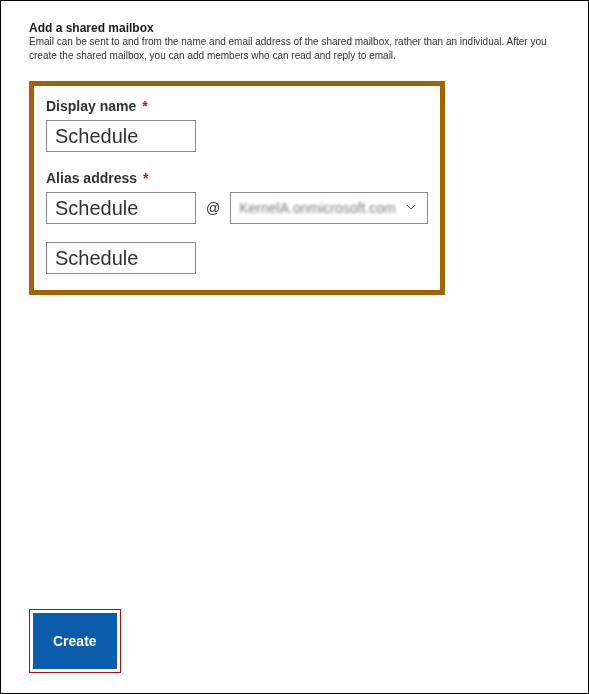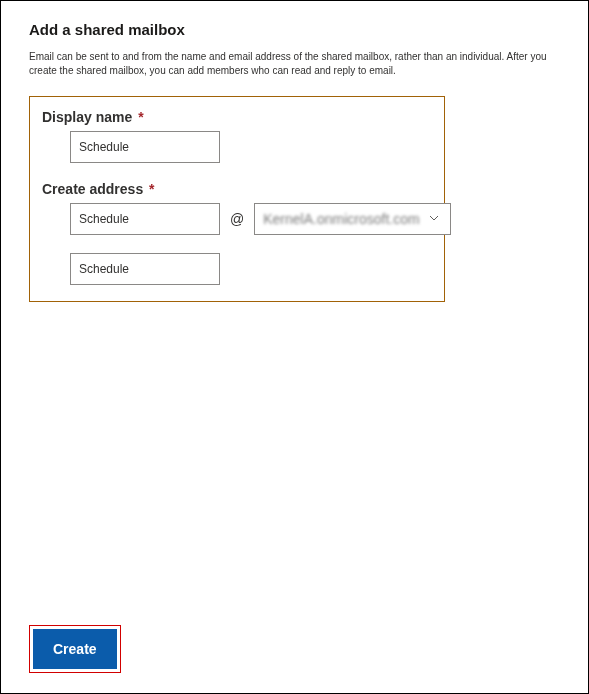--- a/index.html
+++ b/index.html
@@ -12,33 +12,32 @@
       font-size: 14px;
       color: #323130;
       background: #fff;
       width: 589px;
       height: 694px;
       border: 1px solid #000;
       padding: 20px 28px;
       position: relative;
     }
     .page-title {
-      font-size: 15px;
+      font-size: 12px;
       font-weight: 700;
       color: #1b1a19;
-      margin-bottom: 12px;
     }
     .description {
       font-size: 10px;
       color: #323130;
       line-height: 1.4;
       margin-bottom: 18px;
     }
     .form-section {
-      border: 1px solid #a16207;
+      border: 5px solid #a16207;
       padding: 12px 12px 16px 12px;
       width: 416px;
     }
     .field-group {
       margin-bottom: 18px;
     }
     .field-group:last-child {
       margin-bottom: 0;
     }
     .field-label {
@@ -50,25 +49,24 @@
     }
     .required {
       color: #a4262c;
       margin-left: 2px;
     }
     .text-input {
       height: 32px;
       border: 1px solid #8a8886;
       padding: 0 8px;
       font-family: inherit;
-      font-size: 12px;
+      font-size: 20px;
       color: #323130;
       background: #fff;
       outline: none;
-      margin-left: 28px;
     }
     .input-narrow {
       width: 150px;
     }
     .email-row {
       display: flex;
       align-items: center;
       gap: 10px;
     }
     .at-symbol {
@@ -108,21 +106,21 @@
       padding: 3px;
       display: inline-block;
     }
     .create-button {
       background: #0b5cab;
       color: #fff;
       border: none;
       font-family: inherit;
       font-size: 14px;
       font-weight: 600;
-      padding: 12px 20px;
+      padding: 20px 20px;
       cursor: pointer;
       min-width: 76px;
     }
   </style>
 </head>
 <body>
 
 <h1 class="page-title">Add a shared mailbox</h1>
 <p class="description">Email can be sent to and from the name and email address of the shared mailbox, rather than an individual. After you create the shared mailbox, you can add members who can read and reply to email.</p>
 
@@ -131,21 +129,21 @@
   <div class="field-group">
     <label class="field-label">
       <span>Display name</span>
       <span class="required">*</span>
     </label>
     <input type="text" class="text-input input-narrow" value="Schedule" style="">
   </div>
 
   <div class="field-group">
     <label class="field-label">
-      <span>Create address</span>
+      <span>Alias address</span>
       <span class="required">*</span>
     </label>
     <div class="email-row">
       <input type="text" class="text-input input-narrow" value="Schedule" style="">
       <span class="at-symbol">@</span>
       <div class="domain-select">
         <span class="domain-text">KernelA.onmicrosoft.com</span>
         <span class="chevron">
           <svg width="12" height="12" viewBox="0 0 12 12">
               <path d="M2 4 L6 8 L10 4" stroke="#605e5c" stroke-width="1" fill="none"></path>

